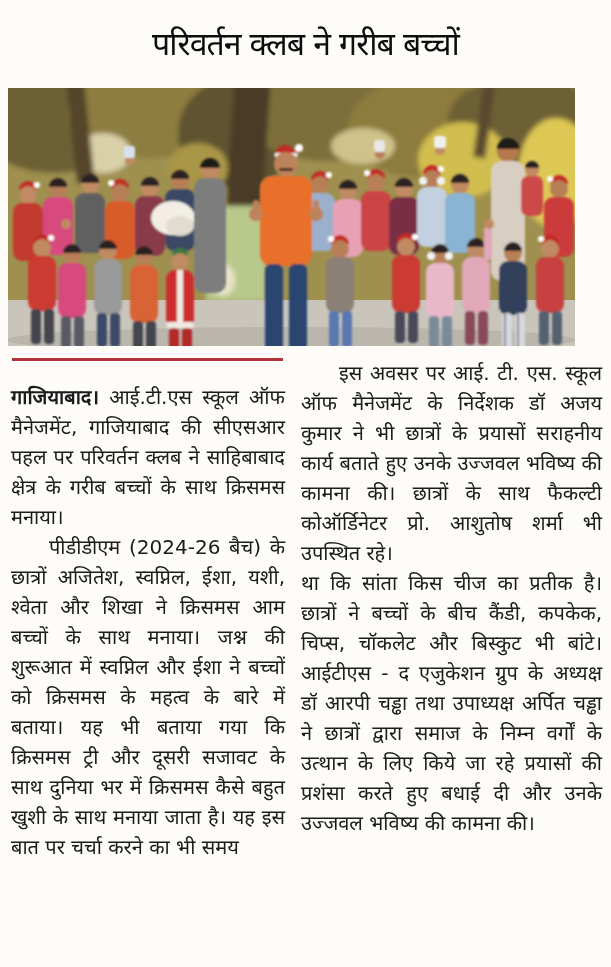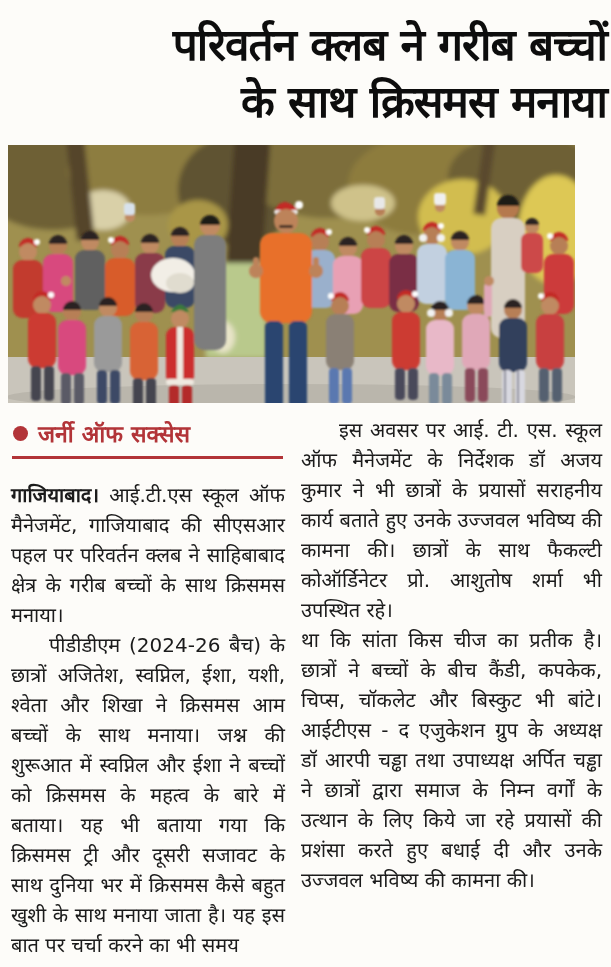--- a/index.html
+++ b/index.html
@@ -13,23 +13,23 @@
   .page{
     position:relative;
     width:611px;height:967px;
     margin:0 auto;
     background:var(--background);
     color:var(--text);
     overflow:hidden;
   }
   .headline{
     padding:16px 4px 0 4px;
-    text-align:right;
-    font-weight:700;
-    font-size:44px;
+    text-align:center;
+    font-weight:400;
+    font-size:32px;
     line-height:57px;
     letter-spacing:-1px;
     color:#0d0d0d;
   }
   .photo-wrap{
     margin:15px 0 0 8px;
     width:567px;height:258px;
     overflow:hidden;
     background:#9f9050;
   }
@@ -68,21 +68,20 @@
   p.indent{text-indent:38px;}
   .dateline{font-weight:700;}
 </style>
 </head>
 <body>
 
 <div class="page">
 
   <div class="headline">
     <div>परिवर्तन क्लब ने गरीब बच्चों</div>
-    <div>के साथ क्रिसमस मनाया</div>
   </div>
 
   <div class="photo-wrap">
     <svg width="567" height="258" viewBox="0 0 567 258" role="img" aria-label="बाहर पेड़ों के नीचे सांता टोपी पहने बच्चों और बड़ों का समूह, बीच में नारंगी स्वेटशर्ट पहने व्यक्ति">
       <defs>
         <filter id="soft" x="-20%" y="-20%" width="140%" height="140%">
             <feGaussianBlur stdDeviation="2.4"></feGaussianBlur>
           </filter>
         <filter id="soft2" x="-20%" y="-20%" width="140%" height="140%">
             <feGaussianBlur stdDeviation="1"></feGaussianBlur>
@@ -322,24 +321,20 @@
             <rect x="-11" y="67" width="10" height="34" rx="4" fill="#556070"></rect>
             <rect x="2" y="67" width="10" height="34" rx="4" fill="#556070"></rect>
           </g>
       </g>
     </svg>
   </div>
 
   <div class="body-grid">
 
     <div class="col-left">
-      <div class="section-label">
-        <span class="bullet"></span>
-        <span>जर्नी ऑफ सक्सेस</span>
-      </div>
       <hr class="red-rule">
       <p class="body-text"><strong class="dateline">गाजियाबाद।</strong><span> आई.टी.एस स्कूल ऑफ मैनेजमेंट, गाजियाबाद की सीएसआर पहल पर परिवर्तन क्लब ने साहिबाबाद क्षेत्र के गरीब बच्चों के साथ क्रिसमस मनाया।</span></p>
       <p class="body-text indent">पीडीडीएम (2024-26 बैच) के छात्रों अजितेश, स्वप्निल, ईशा, यशी, श्वेता और शिखा ने क्रिसमस आम बच्चों के साथ मनाया। जश्न की शुरूआत में स्वप्निल और ईशा ने बच्चों को क्रिसमस के महत्व के बारे में बताया। यह भी बताया गया कि क्रिसमस ट्री और दूसरी सजावट के साथ दुनिया भर में क्रिसमस कैसे बहुत खुशी के साथ मनाया जाता है। यह इस बात पर चर्चा करने का भी समय</p>
     </div>
 
     <div class="col-right">
       <p class="body-text indent">इस अवसर पर आई. टी. एस. स्कूल ऑफ मैनेजमेंट के निर्देशक डॉ अजय कुमार ने भी छात्रों के प्रयासों सराहनीय कार्य बताते हुए उनके उज्जवल भविष्य की कामना की। छात्रों के साथ फैकल्टी कोऑर्डिनेटर प्रो. आशुतोष शर्मा भी उपस्थित रहे।</p>
       <p class="body-text">था कि सांता किस चीज का प्रतीक है। छात्रों ने बच्चों के बीच कैंडी, कपकेक, चिप्स, चॉकलेट और बिस्कुट भी बांटे। आईटीएस - द एजुकेशन ग्रुप के अध्यक्ष डॉ आरपी चड्ढा तथा उपाध्यक्ष अर्पित चड्ढा ने छात्रों द्वारा समाज के निम्न वर्गों के उत्थान के लिए किये जा रहे प्रयासों की प्रशंसा करते हुए बधाई दी और उनके उज्जवल भविष्य की कामना की।</p>
     </div>
 

